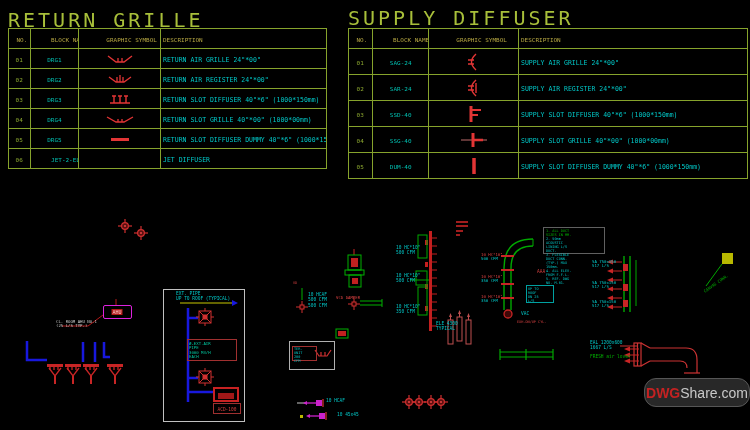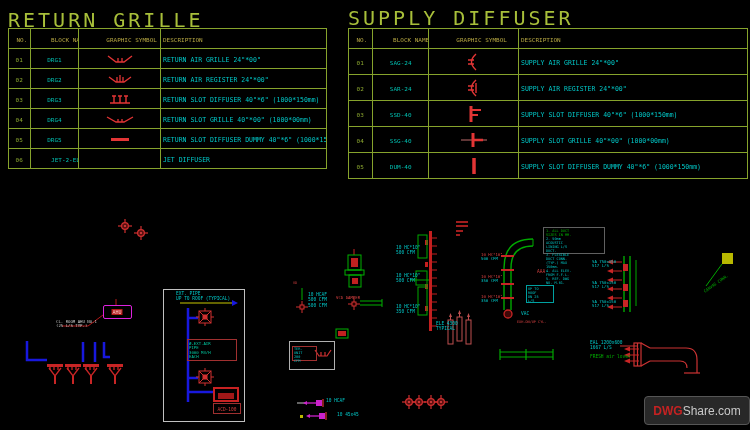--- a/index.html
+++ b/index.html
@@ -36,23 +36,23 @@
   #unit-box{left:289px;top:341px;width:44px;height:27px;border:1px solid #b0b0b0;}
   #unit-inner{left:292px;top:346px;width:21px;height:13px;border:1px solid #a03030;padding:0 1px;}
   #elbow-box{left:526px;top:285px;width:24px;height:14px;border:1px solid #00a0a0;padding:1px 1px;}
   #note-box{left:543px;top:227px;width:56px;height:23px;border:1px solid #606060;padding:1px 2px;}
   #ahu-box{left:103px;top:305px;width:27px;height:12px;border:1px solid #dd22dd;border-radius:2px;
            display:flex;align-items:center;justify-content:center;}
   #ahu-inner{background:#b01818;color:#ffd2d2;font-size:10px;transform:scale(.5);
              padding:0 2px;line-height:1.2;}
   #acd-box{left:213px;top:403px;width:26px;height:9px;border:1px solid #a03030;
            display:flex;align-items:center;justify-content:center;}
-  #wm{left:644px;top:396px;width:104px;height:27px;background:rgba(45,45,45,.88);
-      border:1px solid #565656;border-radius:4px;display:flex;align-items:center;
-      justify-content:center;font-family:"Liberation Sans",sans-serif;font-size:12px;}
+  #wm{left:644px;top:378px;width:104px;height:27px;background:rgba(45,45,45,.88);
+      border:1px solid #565656;border-radius:12px;display:flex;align-items:center;
+      justify-content:center;font-family:"Liberation Sans",sans-serif;font-size:14px;}
   #wm .wm-dwg{color:#c42222;font-weight:bold;}
   #wm .wm-rest{color:#c8c8c8;}
   #canvas-lbl{transform:scale(.5) rotate(-35deg);transform-origin:0 0;}
 </style>
 </head>
 <body>
 
 <div id="canvas">
 
   <div class="tbl-title" style="left:8px;top:8px;">RETURN GRILLE</div>

